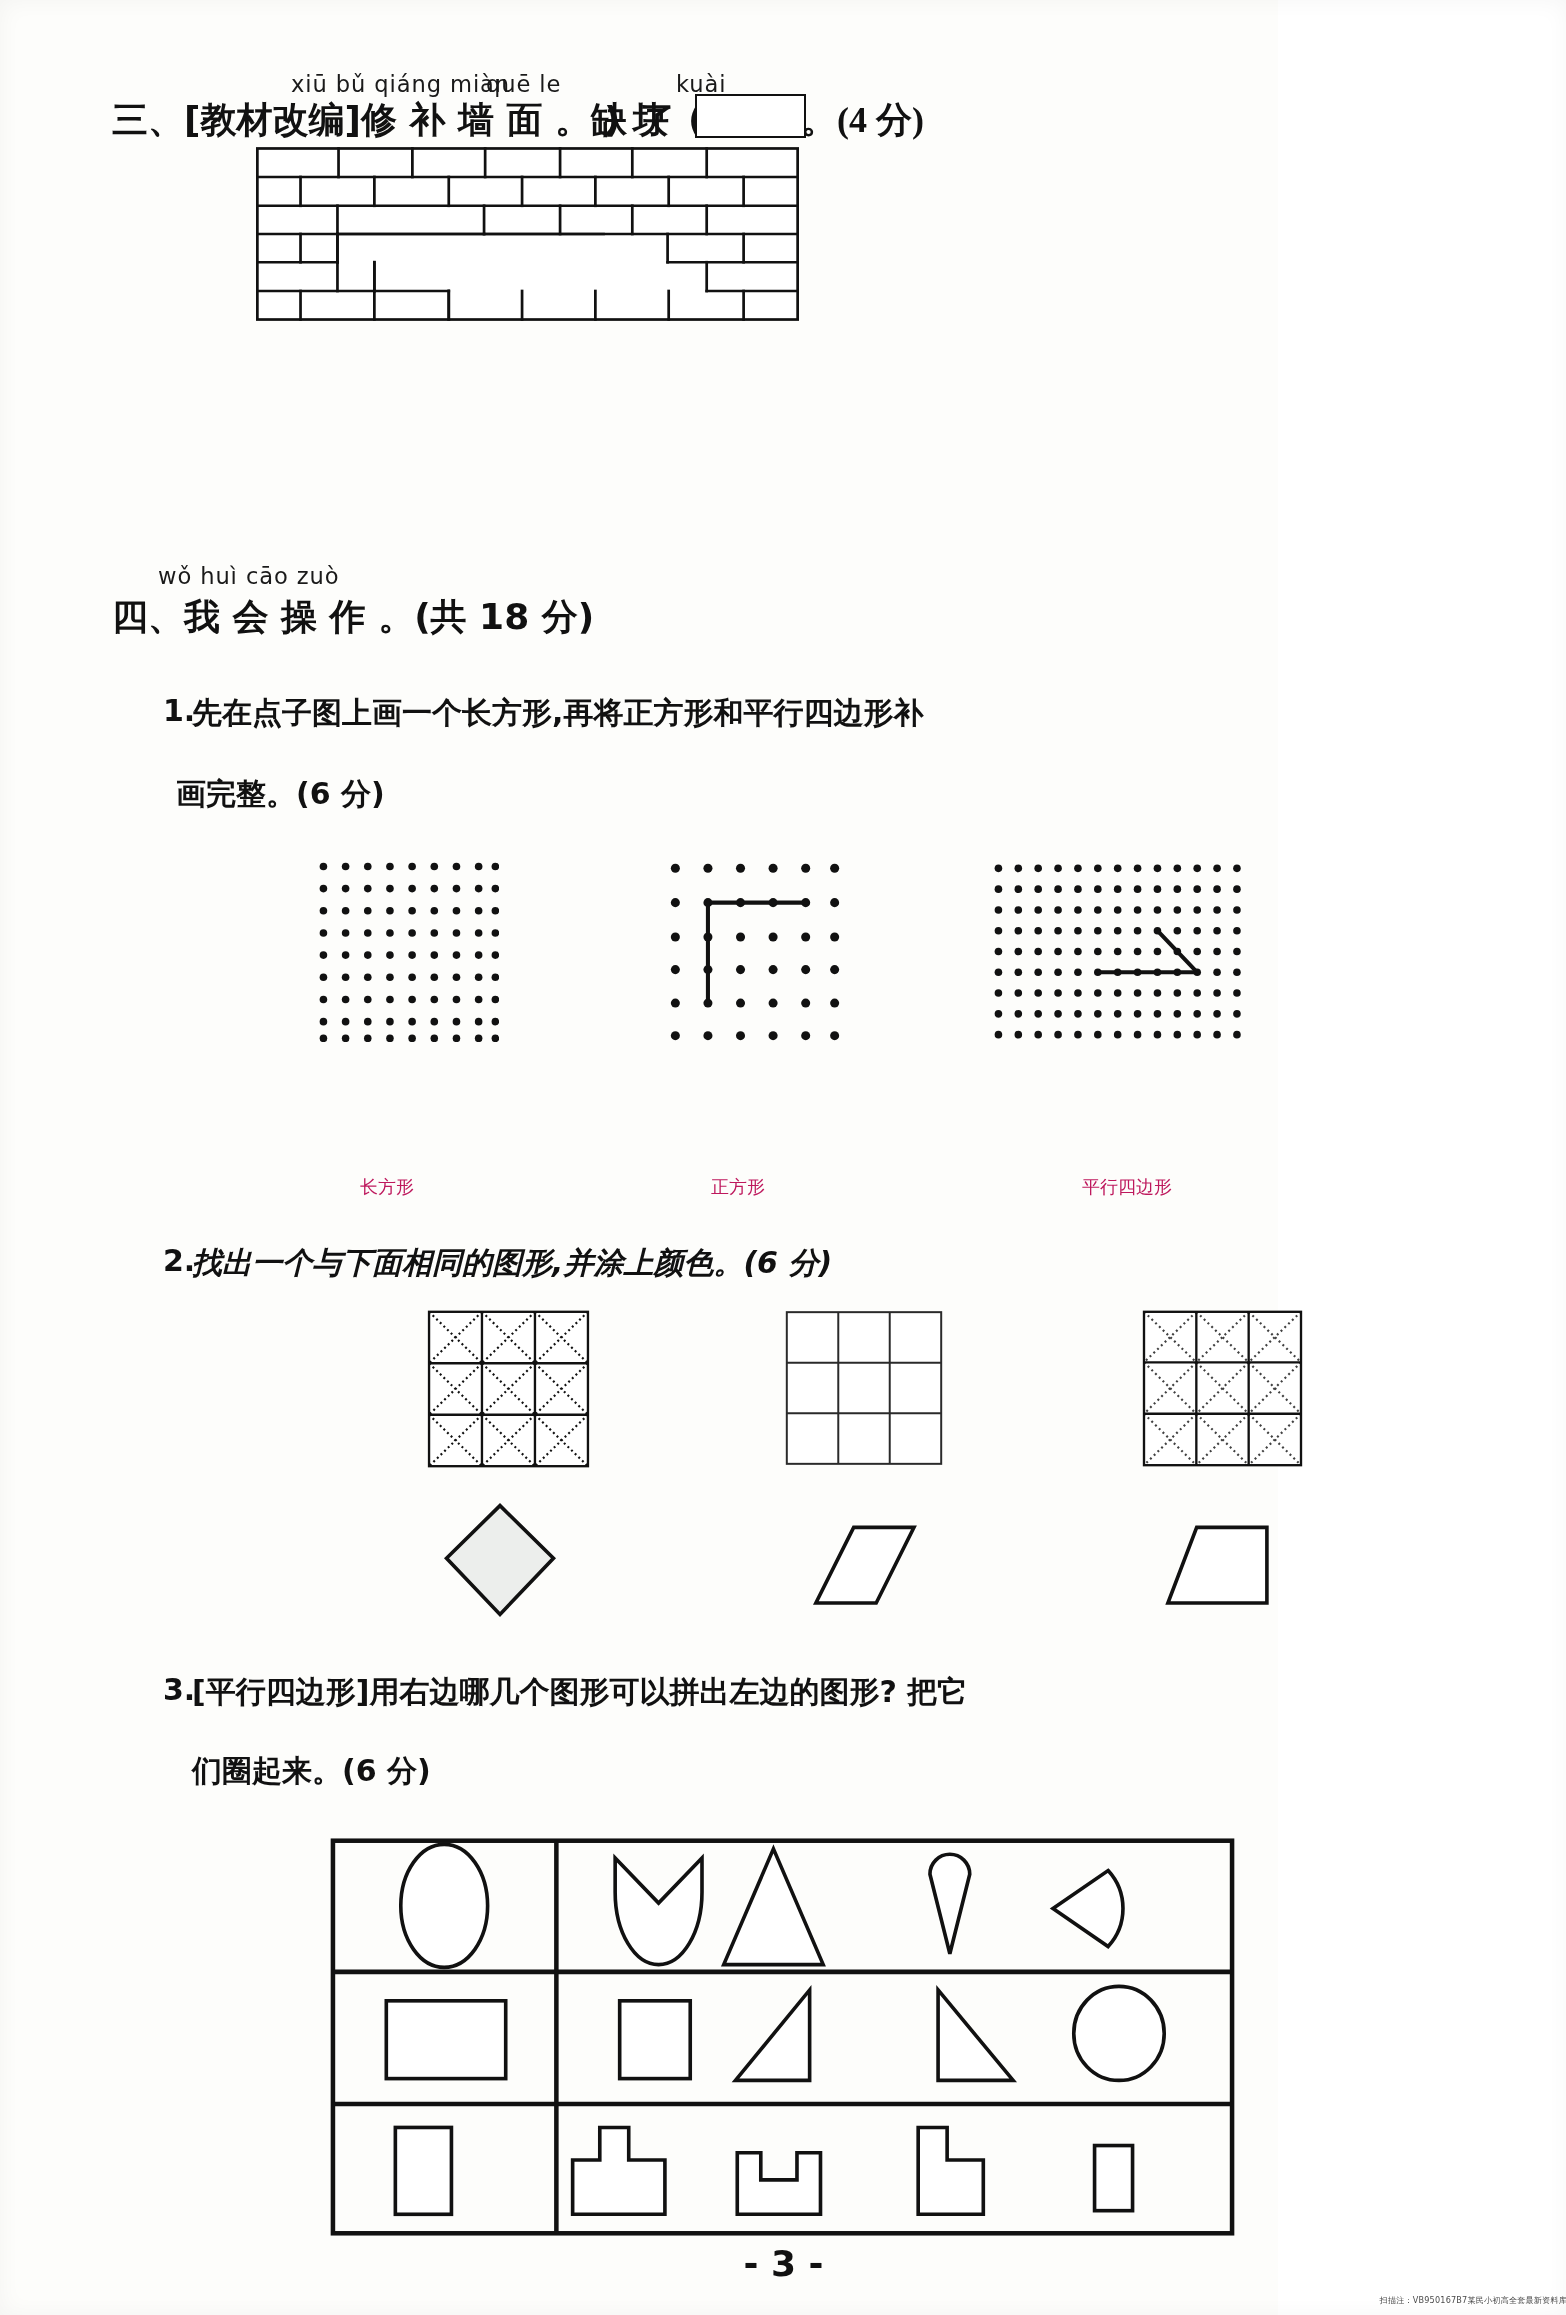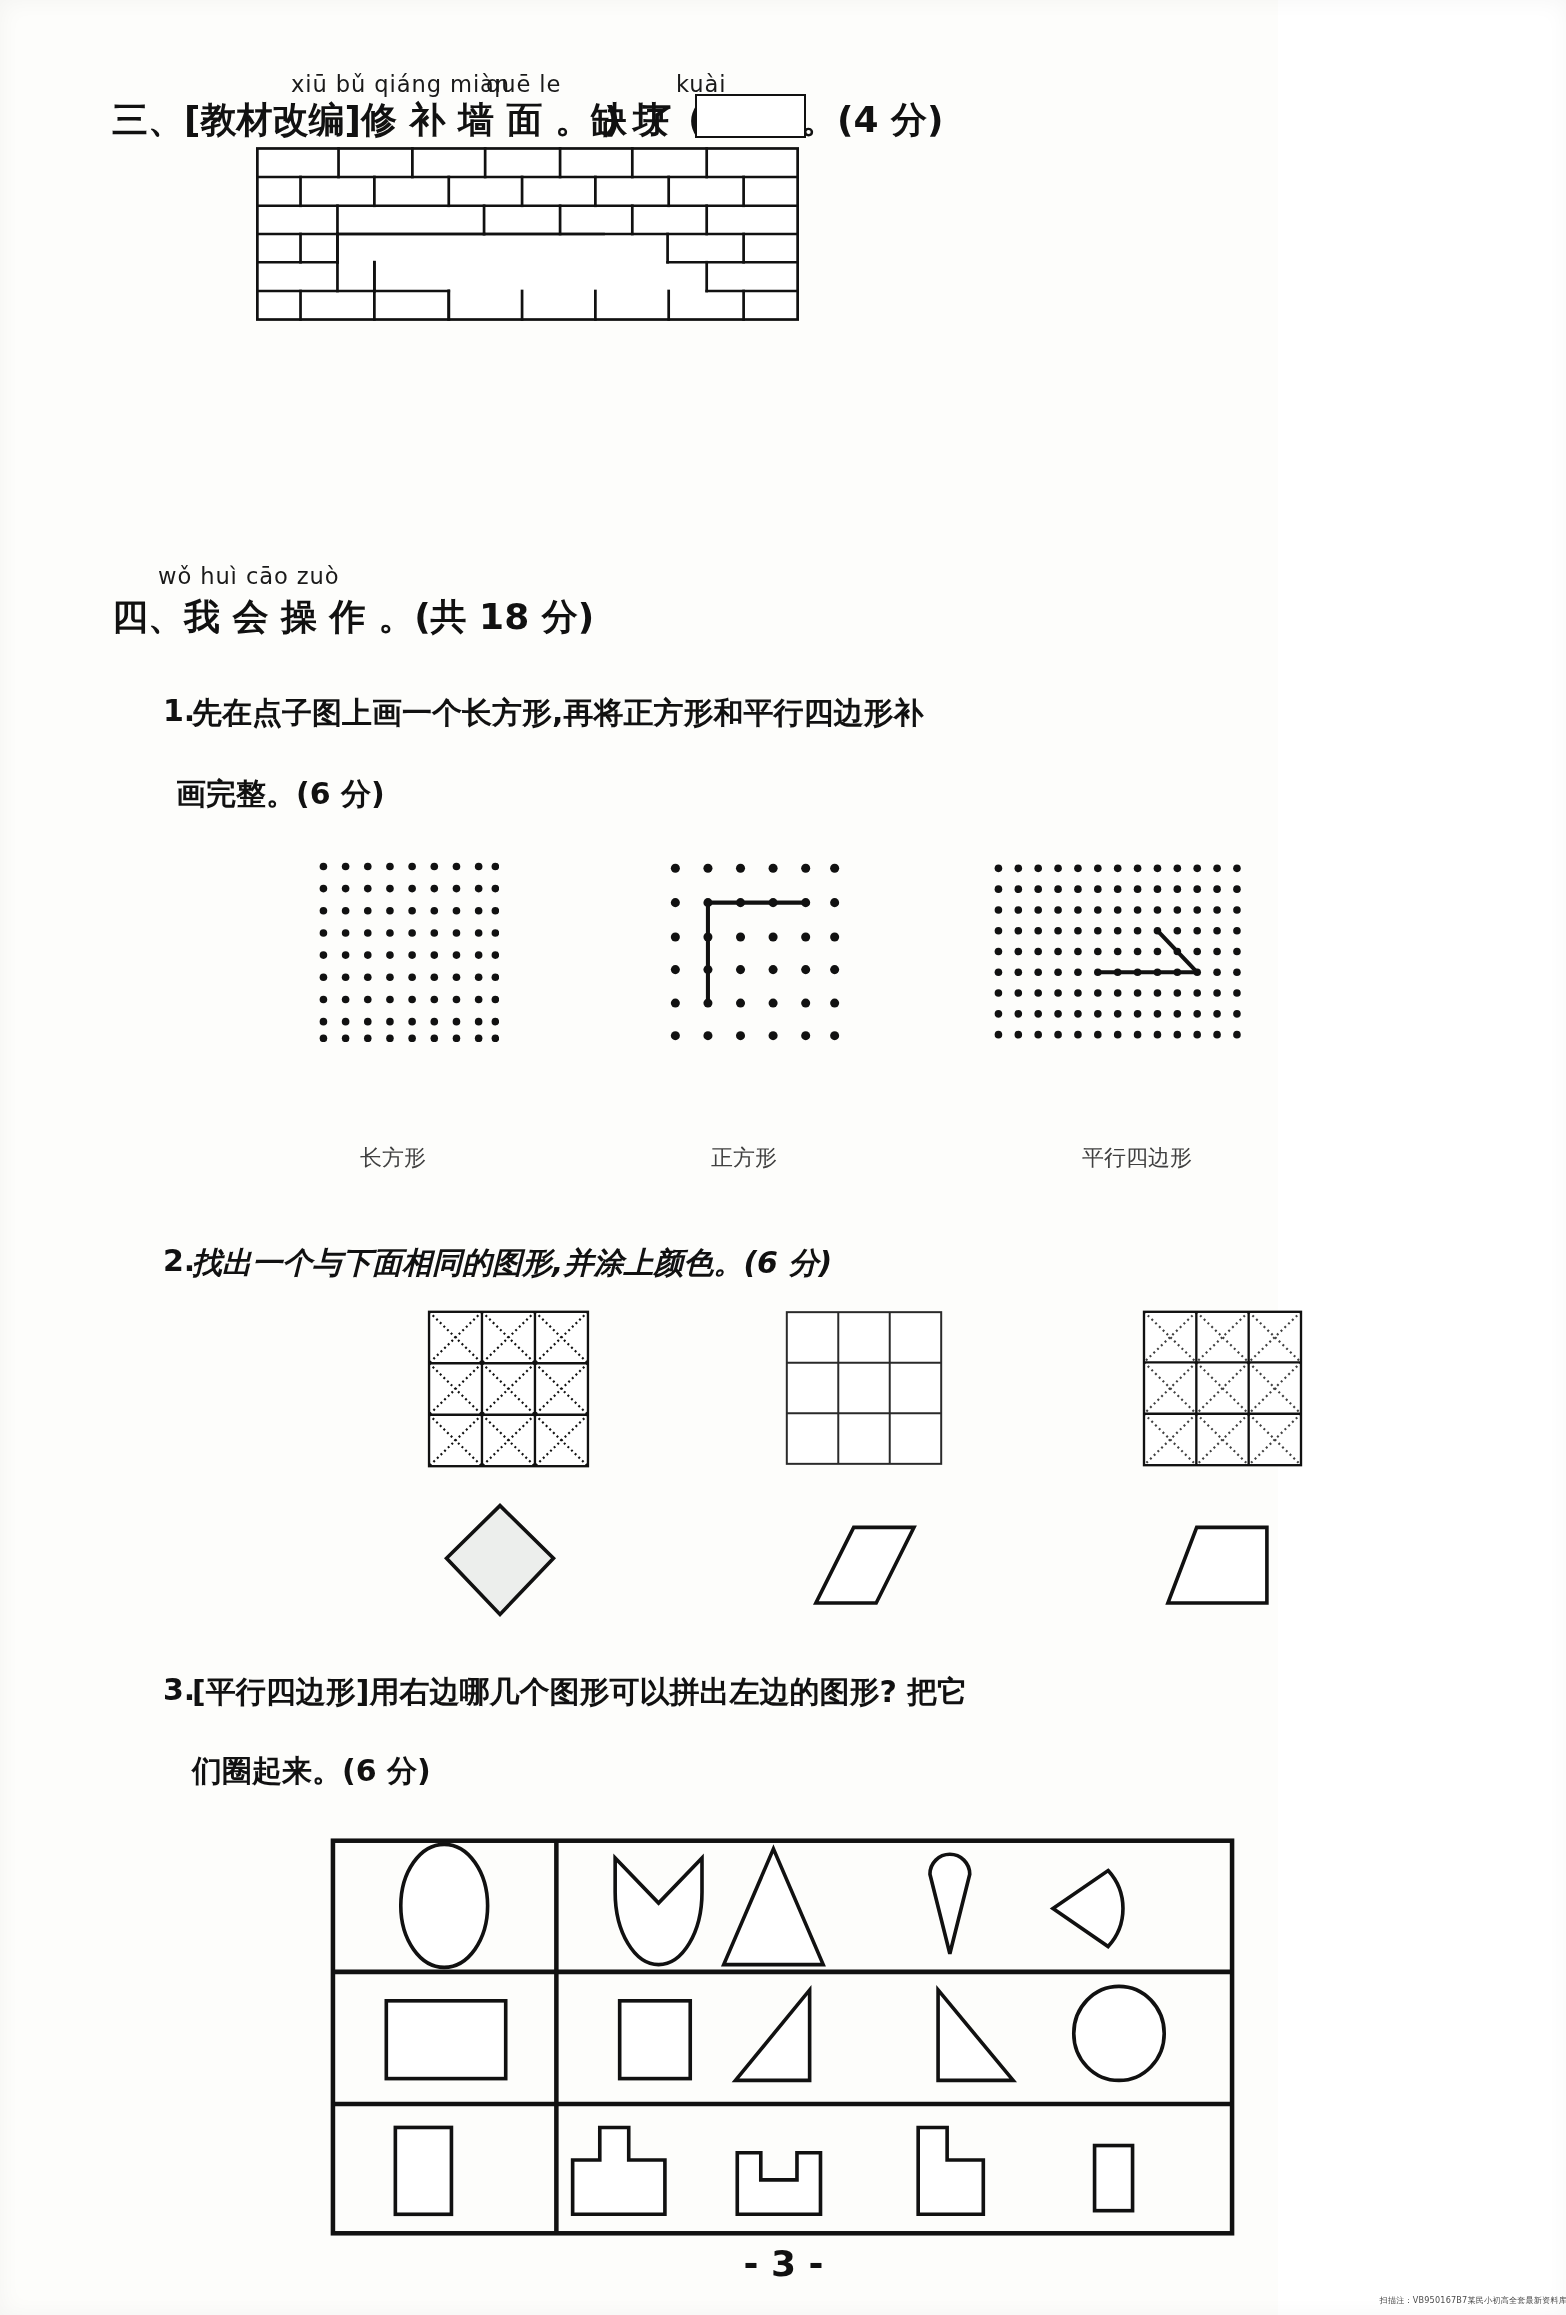--- a/index.html
+++ b/index.html
@@ -47,23 +47,24 @@
     position:absolute;
     font-family:"DejaVu Sans","Liberation Sans",sans-serif;
     font-size:30px;
     font-weight:600;
     white-space:nowrap;
     color:#111;
   }
   .glabel{
     position:absolute;
     font-family:"DejaVu Sans","Liberation Sans",sans-serif;
-    font-size:22px;
+    font-size:18px;
     white-space:nowrap;
-    color:#404040;
+    color:#be185d;
+    margin-top:32px;
   }
   .answer-box{
     position:absolute;
     border:2.7px solid #111;
     background:#fff;
   }
   .page-num{
     position:absolute;
     left:0;width:1567px;
     text-align:center;
@@ -91,21 +92,21 @@
 
   <div class="pinyin" style="left:291px;top:71px;">xiū  bǔ  qiáng miàn</div>
   <div class="pinyin" style="left:486px;top:71px;">quē  le</div>
   <div class="pinyin" style="left:644px;top:71px;margin-left:32px;">kuài</div>
 
   <div class="sec-head" style="left:112px;top:96px;">三、[教材改编]修 补  墙  面 。缺 了 (</div>
   <div class="sec-head" style="left:604px;top:96px;">) 块</div>
 
   <div class="answer-box" style="left:695px;top:94px;width:107px;height:40px;"></div>
 
-  <div class="sec-head" style="left:801px;top:96px;">。(4 分)</div>
+  <div class="sec-head" style="left:801px;top:96px;font-family:Liberation Serif, serif;">。(4 分)</div>
 
   <div class="abs" style="left:256px;top:147px;">
     <svg width="543" height="174" viewBox="0 0 1000 320">
       <g stroke="#111" stroke-width="5" fill="#fff" stroke-linecap="square">
 
         <rect x="2.5" y="2.5" width="995" height="315" fill="#fff"></rect>
 
         <line x1="2.5" y1="55" x2="997.5" y2="55"></line>
         <line x1="2.5" y1="108" x2="997.5" y2="108"></line>
         <line x1="2.5" y1="160" x2="640" y2="160"></line>

